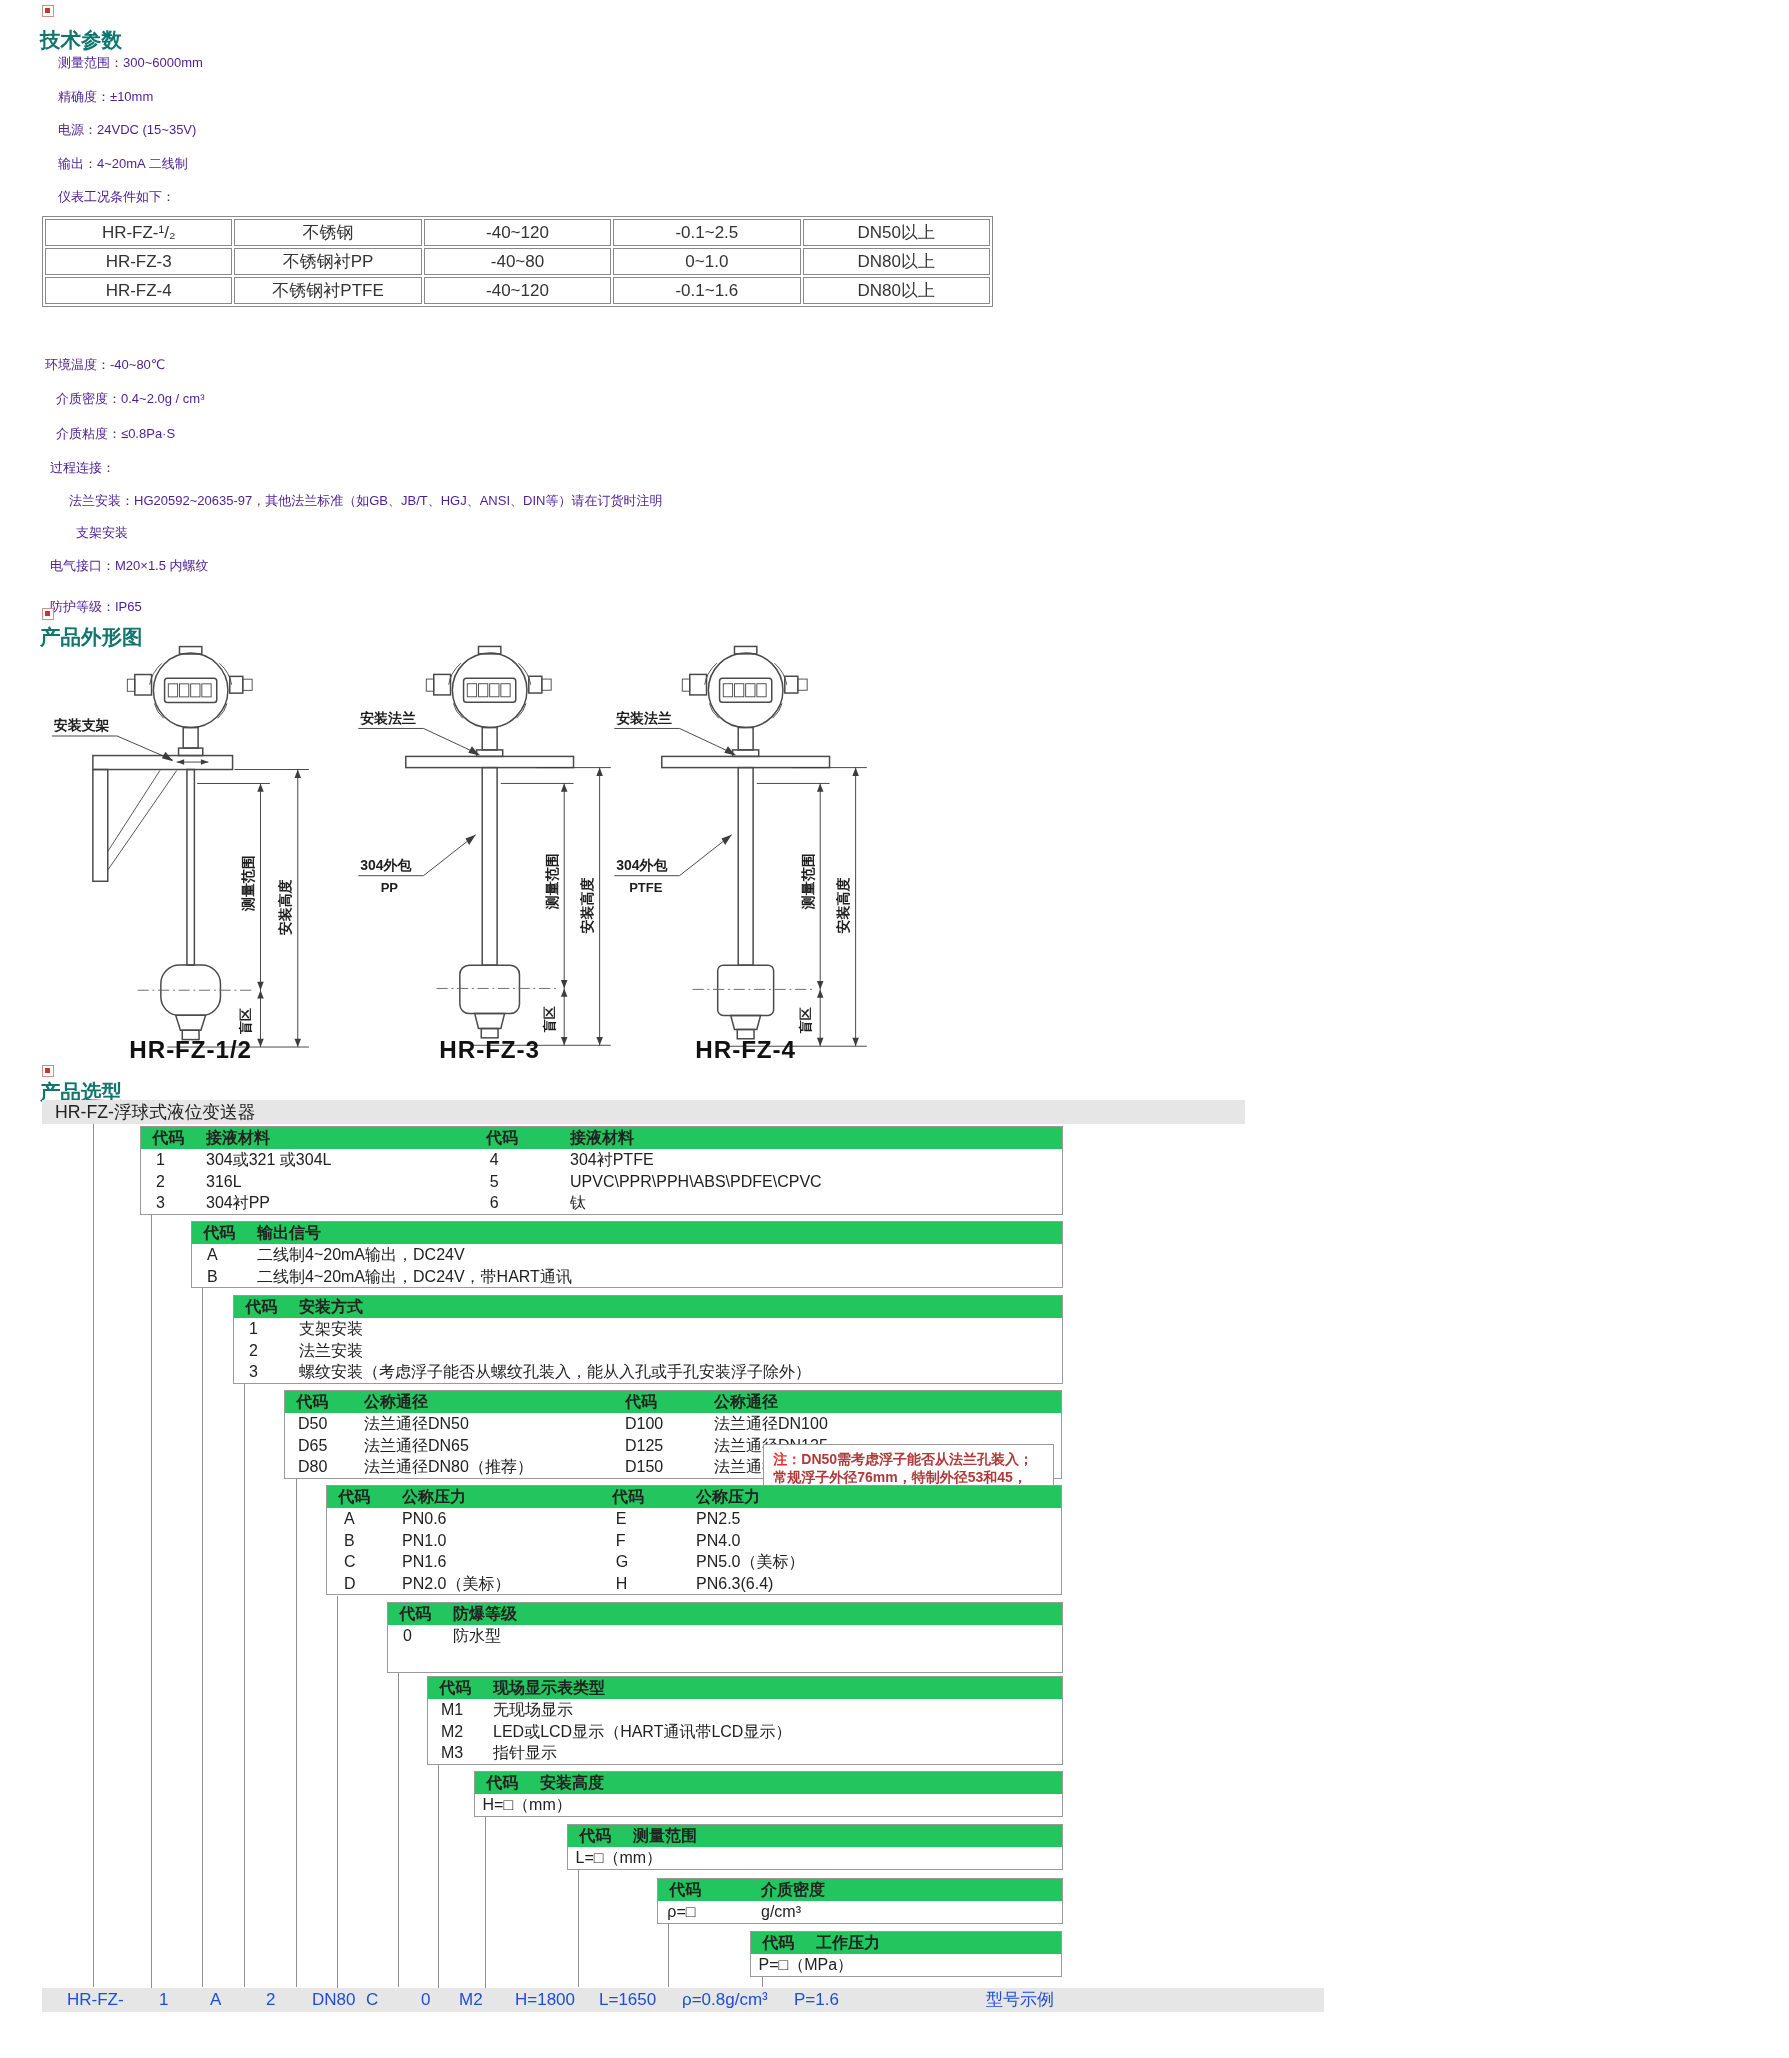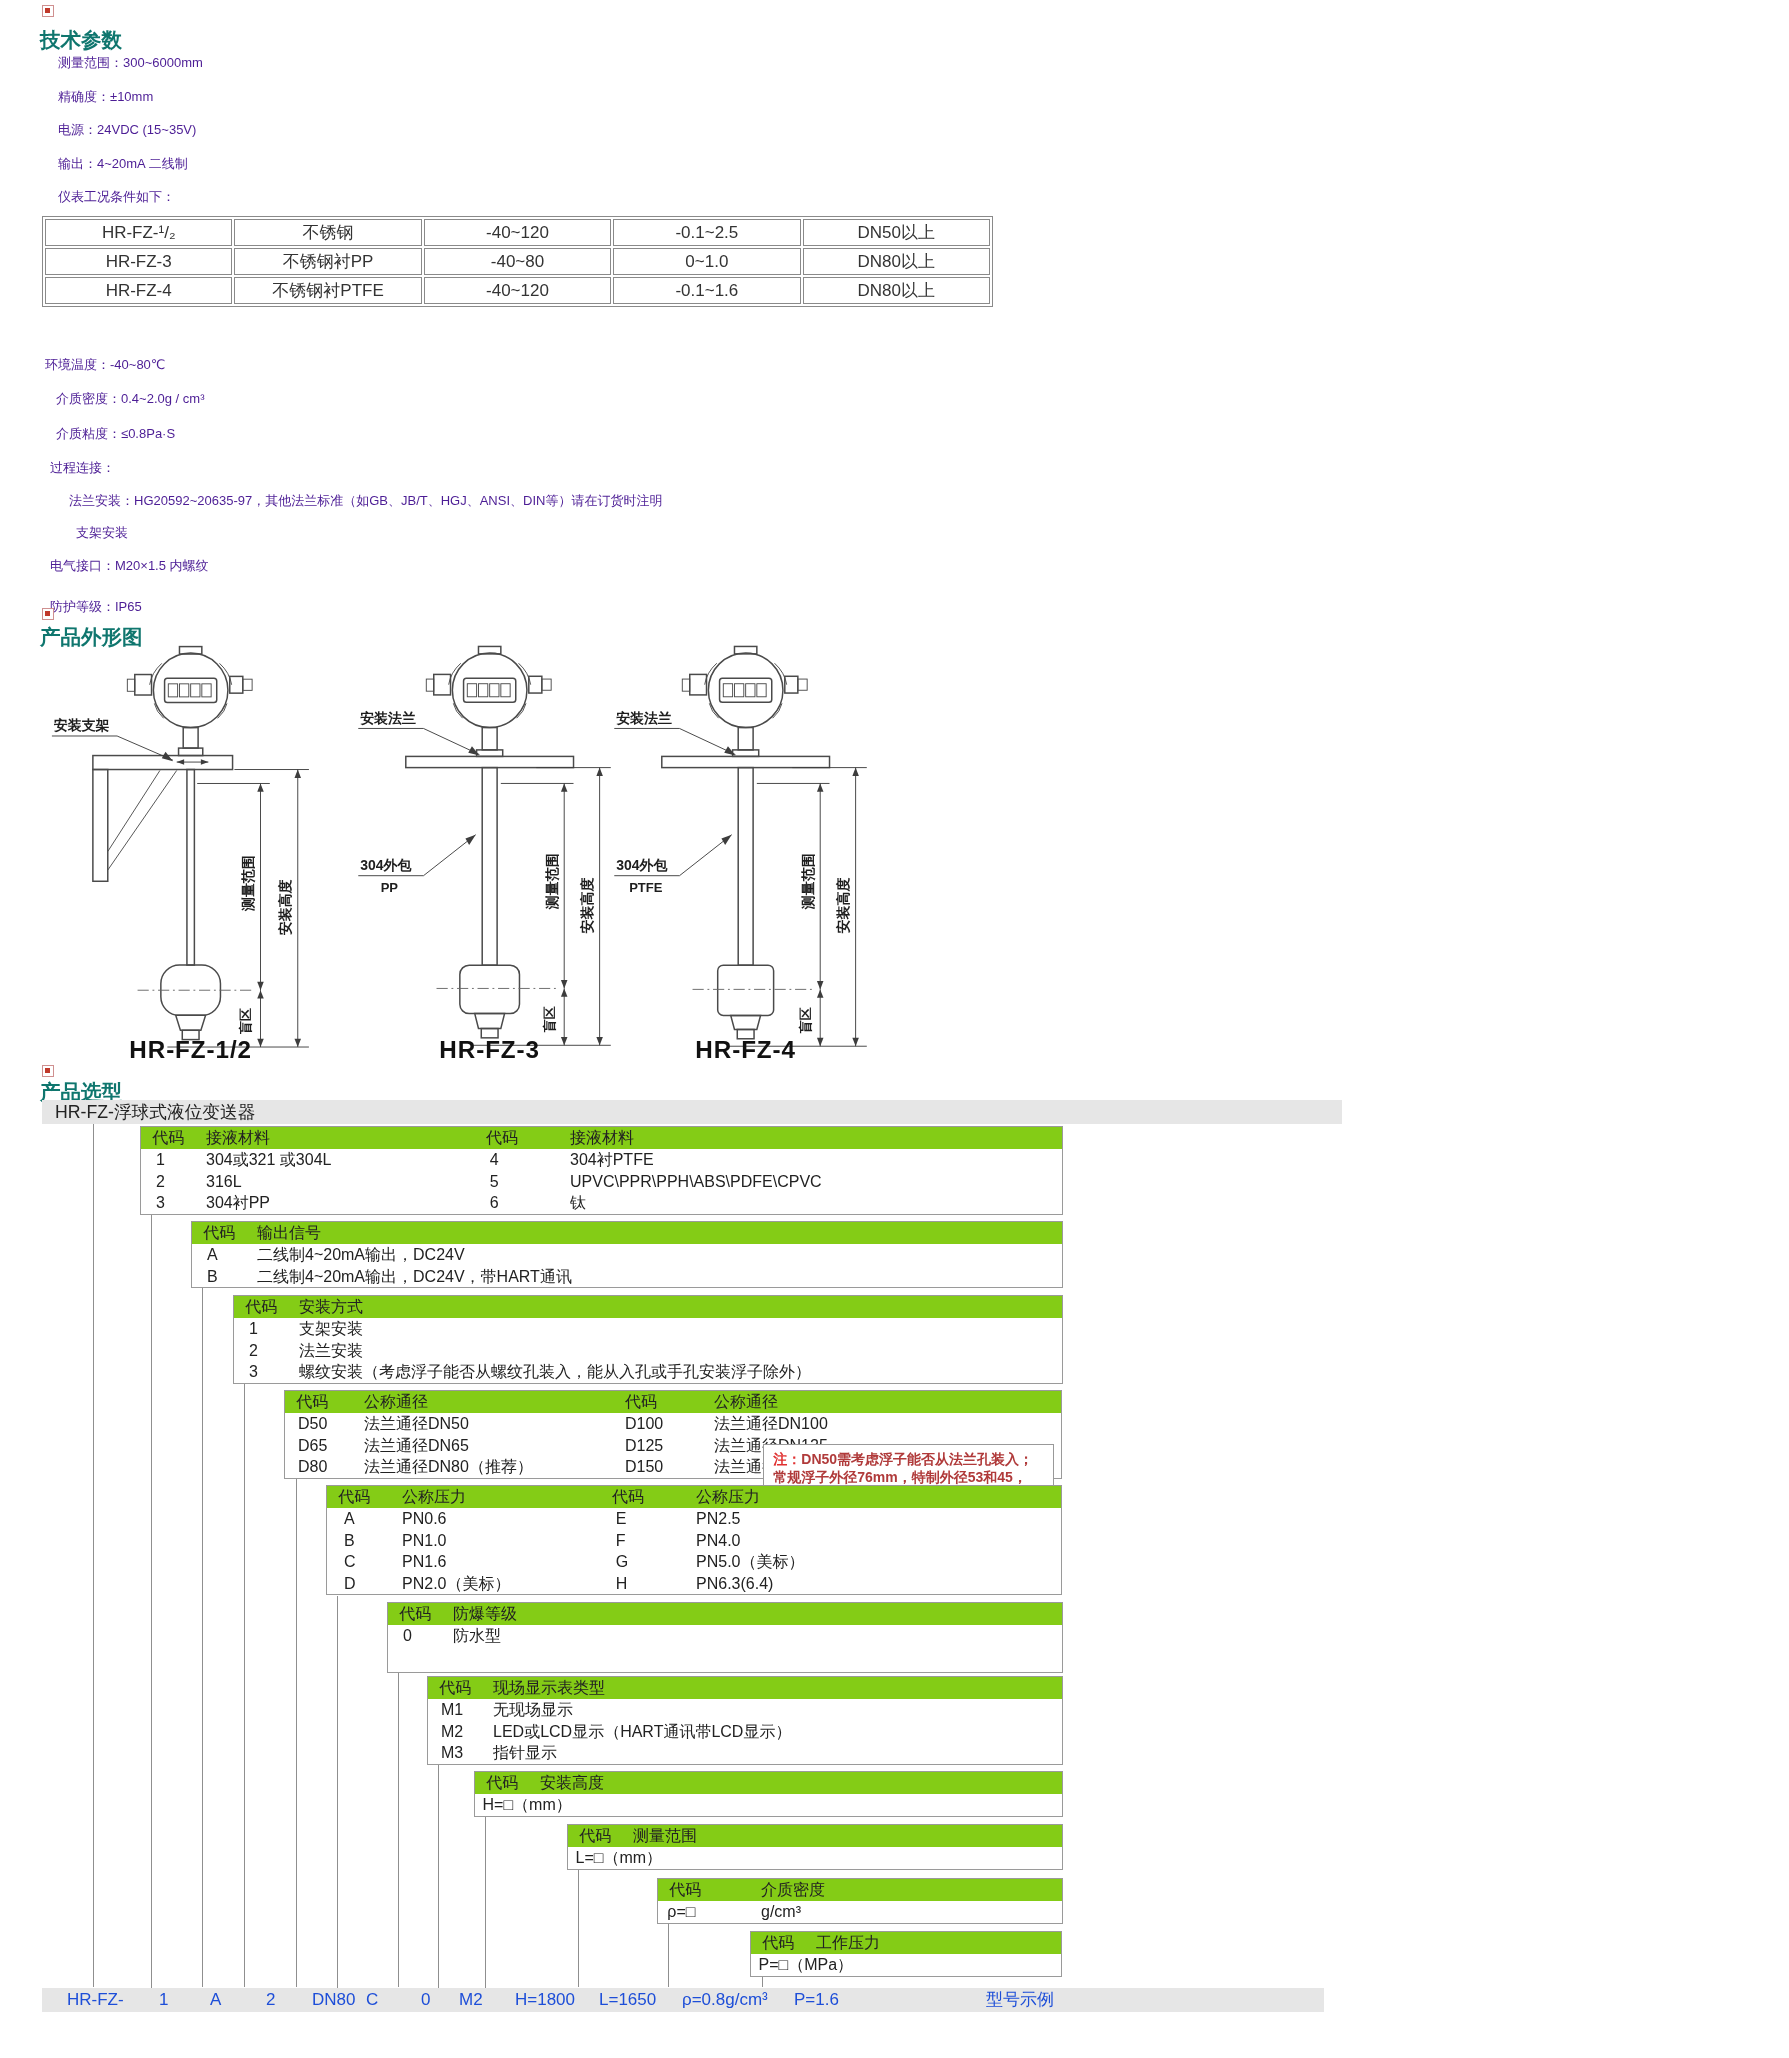--- a/index.html
+++ b/index.html
@@ -9,21 +9,21 @@
   .abs{position:absolute}
   .sec-title{font-size:20.5px;font-weight:bold;color:#0f766e;white-space:nowrap}
   .spec{font-size:13px;color:#4c1d95;white-space:nowrap}
   .img-ph{position:absolute;width:12px;height:12px;border:0.9px solid #cf9090;background:#fff}
   .img-ph::after{content:"";position:absolute;left:1.9px;top:1.9px;width:5.6px;height:5.6px;background:#c0392b}
   table.cond{border-collapse:separate;border-spacing:2.8px;border:0.9px solid #8a8a8a;table-layout:fixed}
   table.cond th,table.cond td{border:0.9px solid #8a8a8a;font-size:17px;font-weight:normal;
     text-align:center;height:27px;padding:0 3.7px;color:#333;white-space:nowrap;overflow:hidden}
   .graybar{position:absolute;background:#e6e6e6;height:24px;line-height:24px;font-size:17.7px;color:#222;white-space:nowrap}
   .selbox{position:absolute;border:0.9px solid #9a9a9a;background:#fff;font-size:16px;color:#222}
-  .bh{height:22.4px;line-height:22.4px;background:#84cc16;font-weight:normal;white-space:nowrap;display:flex}
+  .bh{height:22.4px;line-height:22.4px;background:#22c55e;font-weight:bold;white-space:nowrap;display:flex}
   .br{height:21.4px;line-height:21.4px;white-space:nowrap;display:flex}
   .cell{display:inline-block;overflow:hidden}
   .vline{position:absolute;width:0.9px;background:#8f8f8f}
   .notebox{position:absolute;border:0.9px solid #999;background:#fff;padding:4.7px 9.3px;
     font-size:14px;line-height:18.6px;color:#b03a3a;font-weight:bold;white-space:nowrap}
   .notebox .np{color:#e03030}
   .exitem{position:absolute;font-size:17px;color:#1d4ed8;white-space:nowrap;top:0;height:36px;line-height:24px}
   svg{display:block}
   svg .ln{stroke:#4a4a4a;stroke-width:1.6;fill:none}
   svg .th{stroke:#4a4a4a;stroke-width:1;fill:none}
@@ -288,21 +288,21 @@
       <text class="lbl2" x="30" y="272">PTFE</text>
       <line class="dim" x1="84" y1="254" x2="140" y2="210"></line>
       <polygon class="ah" points="140,210 129,214 133,221"></polygon>
     </g>
     <text class="cap" x="155" y="450" text-anchor="middle">HR-FZ-4</text>
   </svg>
 
   <span class="img-ph" style="left:42px;top:1065px"></span>
   <div class="abs sec-title" style="left:40px;top:1078px">产品选型</div>
 
-  <div class="graybar" style="left:42px;top:1100px;width:1300px;padding-left:13px">HR-FZ-浮球式液位变送器</div>
+  <div class="graybar" style="left:42px;top:1100px;width:1203px;padding-left:13px">HR-FZ-浮球式液位变送器</div>
 
   <div class="vline" style="left:93px;top:1124px;height:863px"></div>
   <div class="vline" style="left:151px;top:1215px;height:773px"></div>
   <div class="vline" style="left:202px;top:1288px;height:699px"></div>
   <div class="vline" style="left:244px;top:1384px;height:603px"></div>
   <div class="vline" style="left:296px;top:1479px;height:508px"></div>
   <div class="vline" style="left:337px;top:1596px;height:392px"></div>
   <div class="vline" style="left:398px;top:1672px;height:315px"></div>
   <div class="vline" style="left:438px;top:1765px;height:223px"></div>
   <div class="vline" style="left:485px;top:1817px;height:171px"></div>

